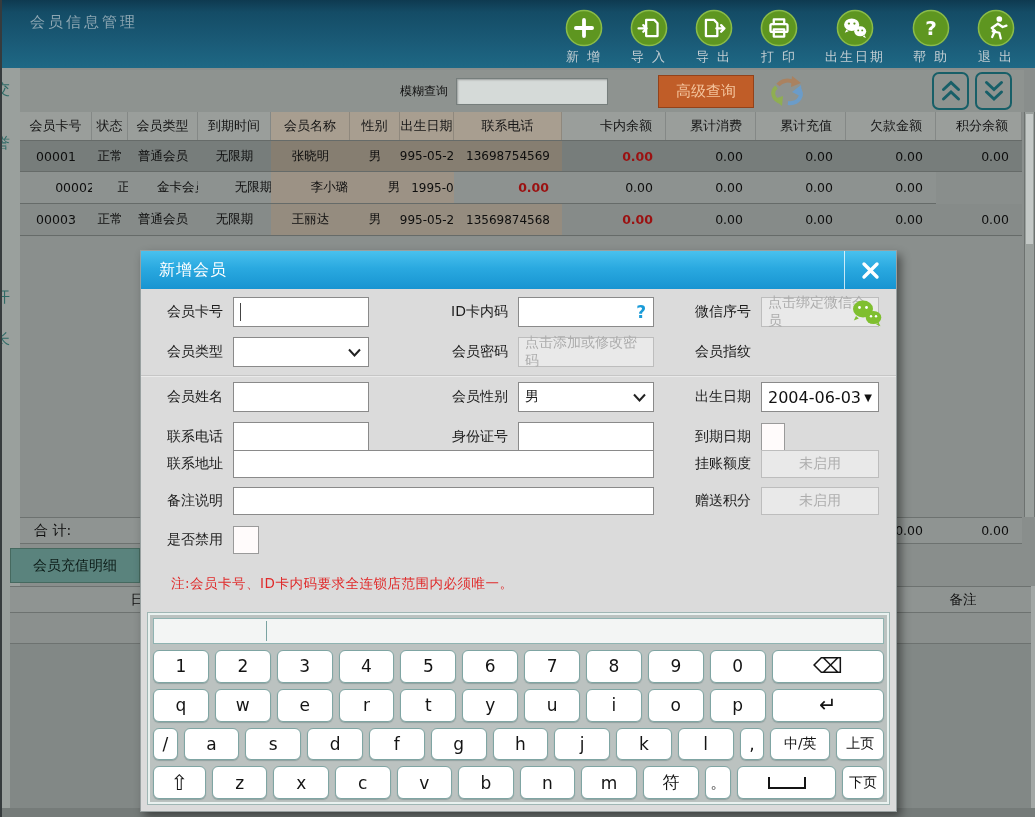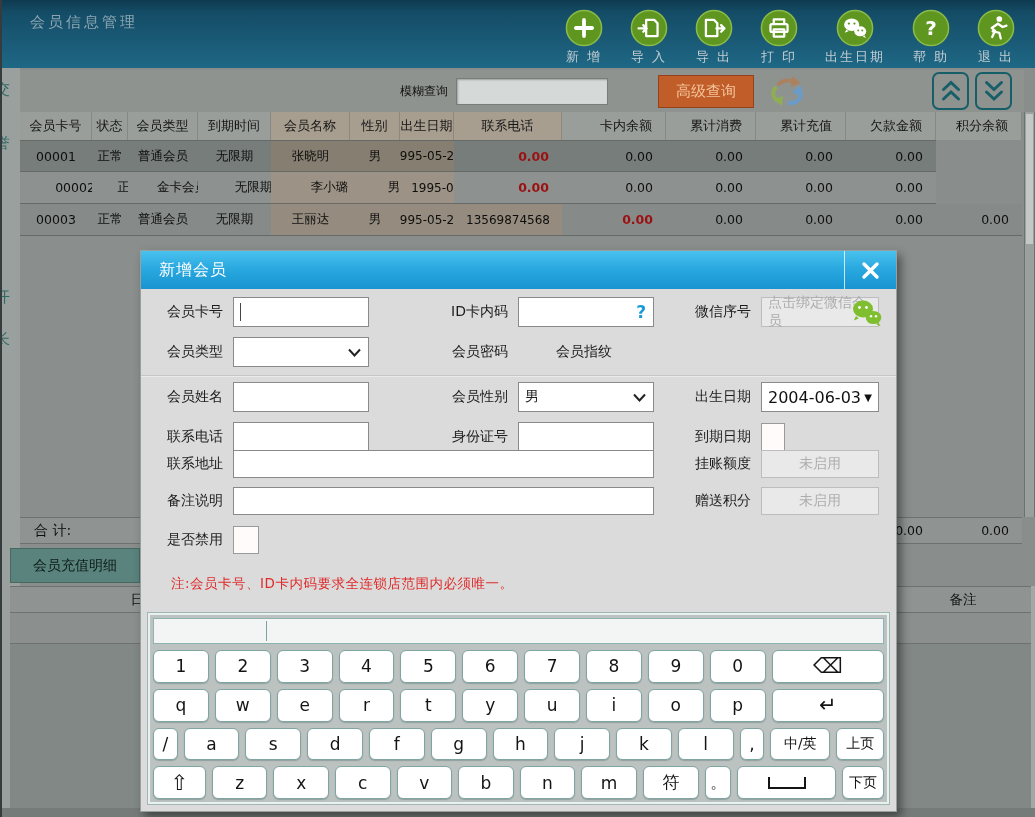--- a/index.html
+++ b/index.html
@@ -251,20 +251,21 @@
     </div>
   <div id="member-rows">
       <div class="grid trow">
         <div class="cell c0">00001</div>
         <div class="cell c1">正常</div>
         <div class="cell c2">普通会员</div>
         <div class="cell c3">无限期</div>
         <div class="cell c4">张晓明</div>
         <div class="cell c5">男</div>
         <div class="cell c6">1995-05-27</div>
+        <div class="cell c7">13698754569</div>
         <div class="cell c8 money">0.00</div>
         <div class="cell c9 money">0.00</div>
         <div class="cell c10 money">0.00</div>
         <div class="cell c11 money">0.00</div>
         <div class="cell c12 money">0.00</div>
       </div>
       <div class="grid trow">
         <div class="cell c0">00002</div>
         <div class="cell c1">正常</div>
         <div class="cell c2">金卡会员</div>
@@ -364,20 +365,21 @@
 
     <div class="mrow" style="top:86px">
       <span class="ml ml1">会员类型</span>
       <div class="mf mf1">
           <span></span>
         <svg class="sel-chevron" width="13" height="9" viewBox="0 0 13 9">
             <path d="M1 1.5l5.5 6L12 1.5" stroke="#222" stroke-width="2" fill="none"></path>
           </svg>
         </div>
       <span class="ml ml2">会员密码</span>
+      <div class="mf mf2 mf-disabled">点击添加或修改密码</div>
       <span class="ml ml3">会员指纹</span>
     </div>
 
     <div class="mdivider"></div>
 
     <div class="mrow" style="top:131px">
       <span class="ml ml1">会员姓名</span>
       <div class="mf mf1">
           <span></span>
         </div>

